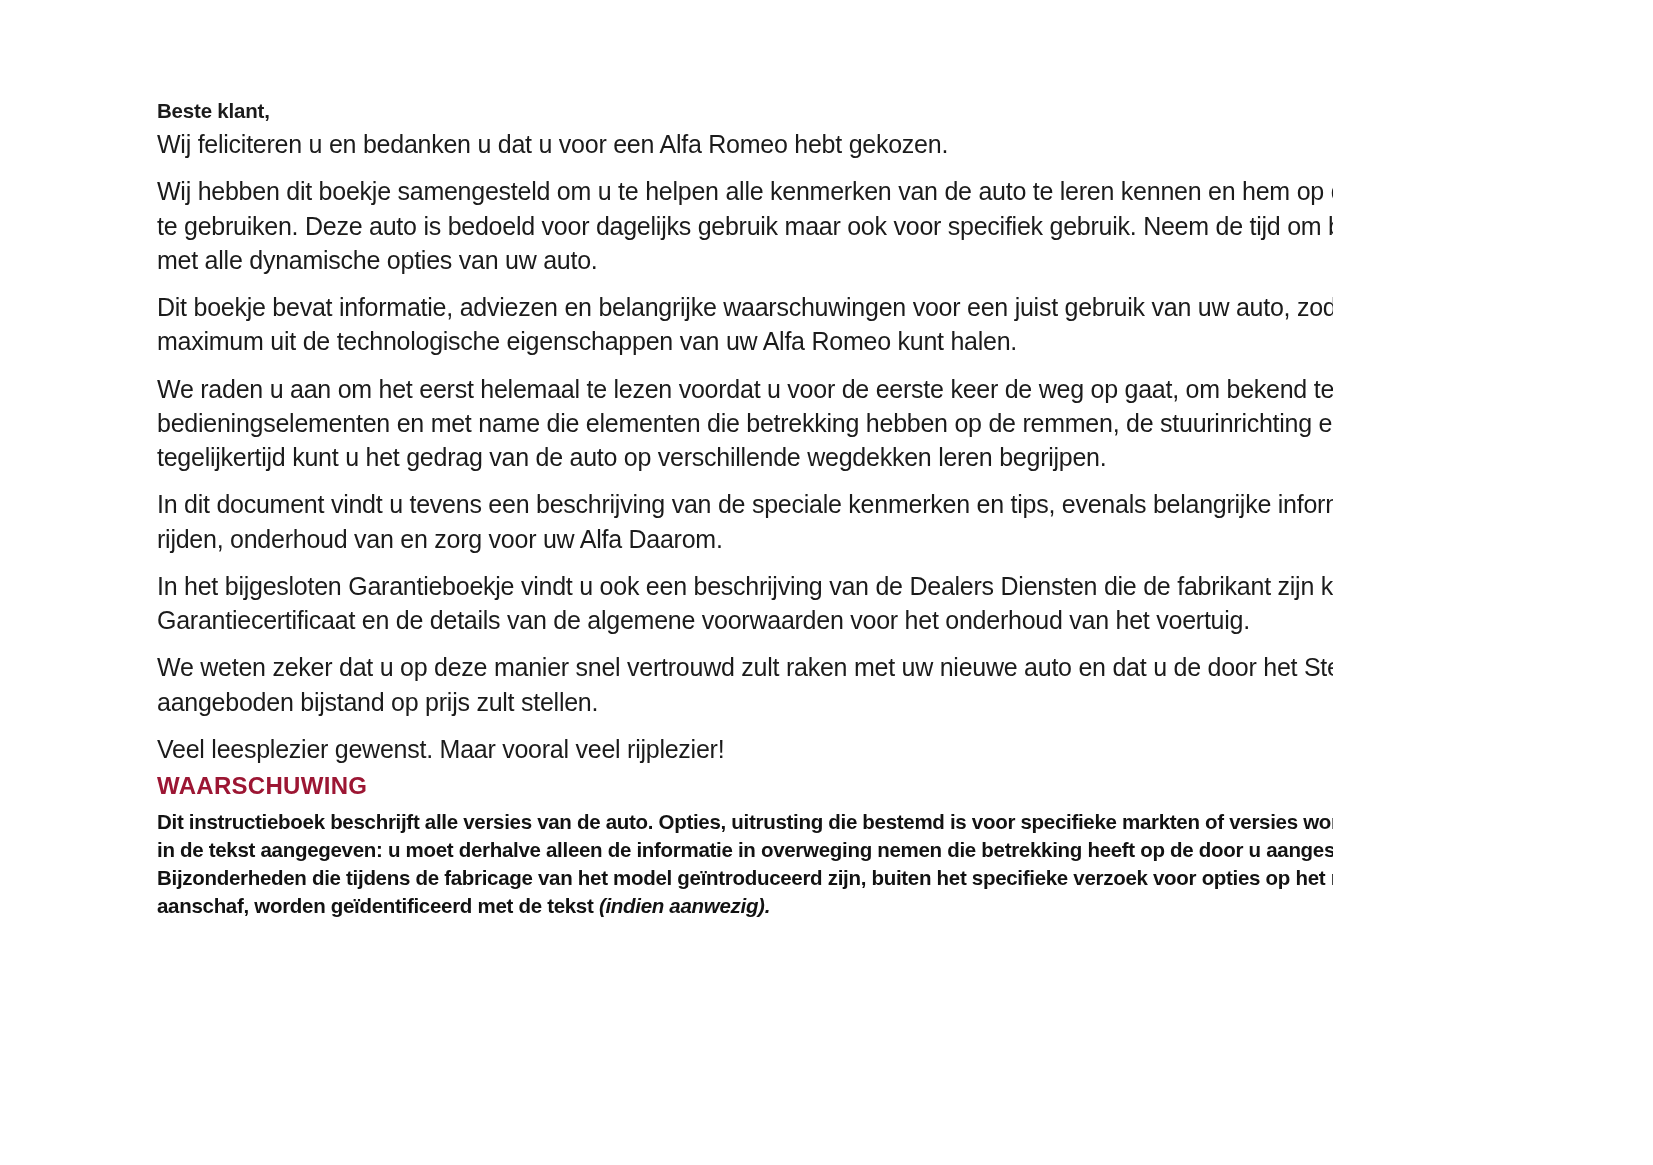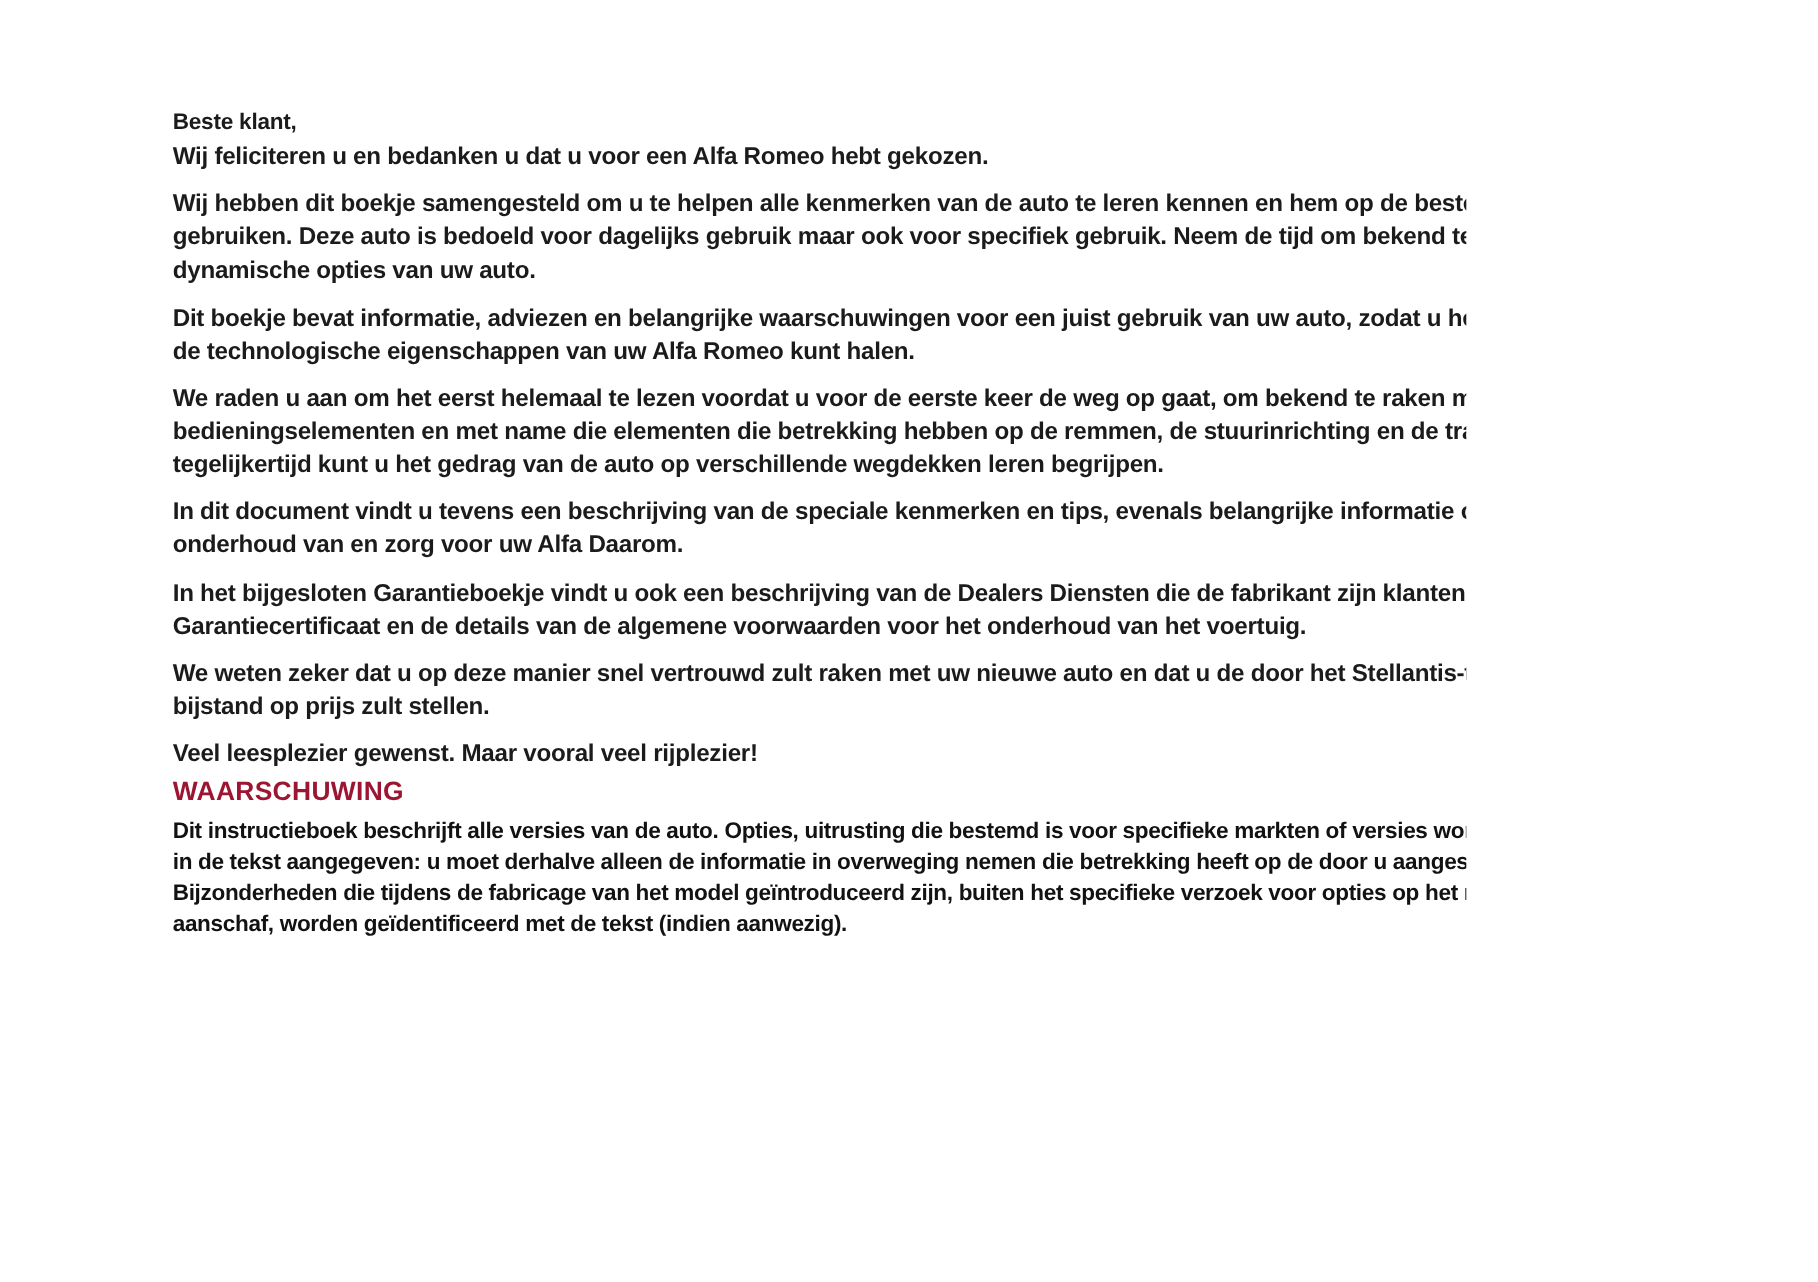--- a/index.html
+++ b/index.html
@@ -27,25 +27,25 @@
     width: 1360px;
   }
   .greeting {
     font-size: 20.5px;
     font-weight: bold;
     letter-spacing: -0.2px;
     margin: 0 0 3px 0;
     line-height: 1.28;
   }
   p.body-par {
-    font-size: 22px;
+    font-size: 25px;
     line-height: 1.37;
     margin: 0 0 13px 0;
     letter-spacing: -0.25px;
-    font-weight: 700;
+    font-weight: 400;
   }
   p.body-par.tight {
     margin-bottom: 0;
   }
   .warning-heading {
     color: #9c1633;
     font-size: 24px;
     font-weight: bold;
     letter-spacing: 0.3px;
     margin: 6px 0 7px 0;
@@ -53,20 +53,21 @@
   }
   p.warn-par {
     font-size: 20.5px;
     line-height: 1.36;
     margin: 0 0 14px 0;
     font-weight: bold;
     letter-spacing: -0.3px;
     color: #121212;
   }
   p.warn-par .ital {
+    font-style: italic;
     font-weight: bold;
   }
   p.warn-par:last-child {
     margin-bottom: 0;
   }
 </style>
 </head>
 <body>
 
 <div class="page">

